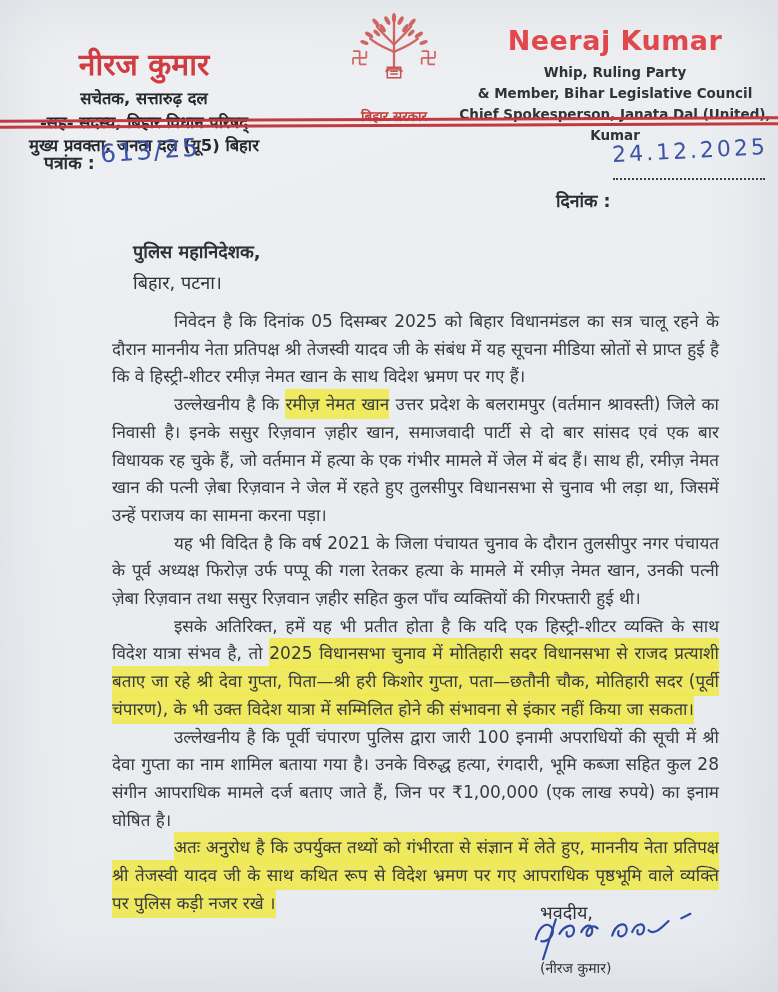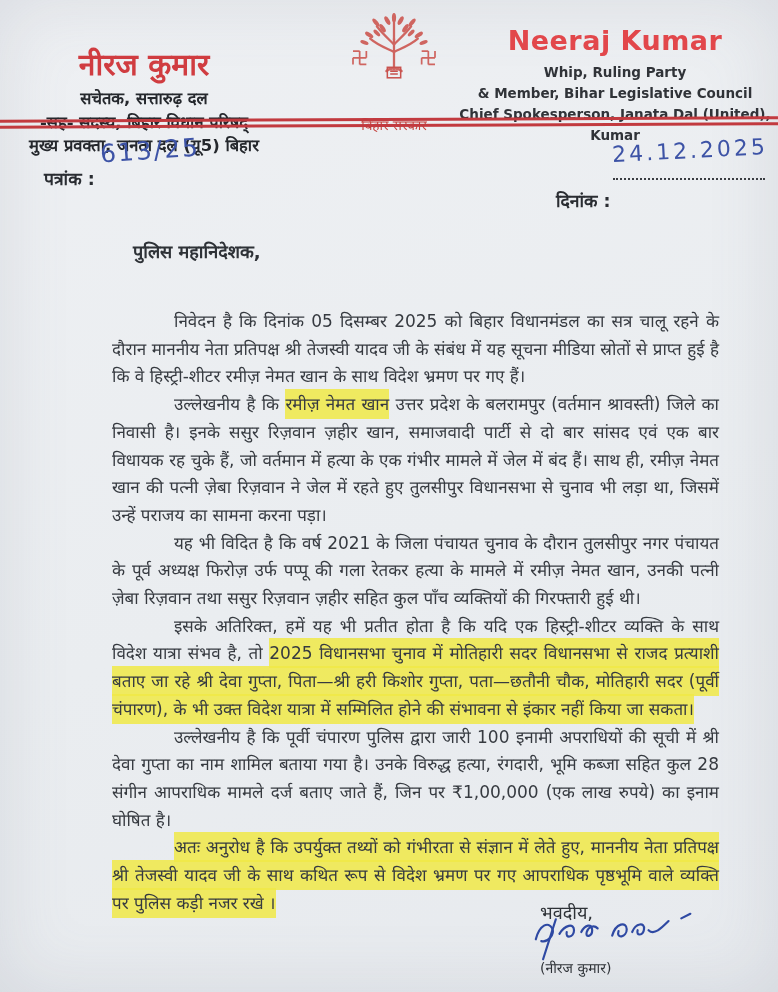--- a/index.html
+++ b/index.html
@@ -13,28 +13,28 @@
     color:#34383d;
   }
   
   .hdr-left{position:absolute;left:10px;top:20px;width:268px;text-align:center;margin-top:28px;}
   .hdr-left .name{font-size:30px;font-weight:bold;color:#d03c40;line-height:34px;}
   .hdr-left .sub{font-size:16.5px;font-weight:bold;color:#25282d;line-height:23.5px;margin-top:5px;}
   .hdr-right{position:absolute;left:452px;top:26px;width:326px;text-align:center;}
   .hdr-right .name{font-size:27px;font-weight:bold;color:#e2474b;line-height:30px;letter-spacing:0.5px;}
   .hdr-right .sub{font-size:13.5px;font-weight:bold;color:#303338;line-height:21px;margin-top:6px;}
   .logo{position:absolute;left:346px;top:12px;width:96px;text-align:center;}
-  .logo .caption{font-size:13.5px;font-weight:normal;color:#c4403c;margin-top:18px;}
+  .logo .caption{font-size:13.5px;font-weight:bold;color:#c4403c;margin-top:9px;}
   .rule{
     position:absolute;left:0;right:0;top:118px;height:3px;
     border-top:3.5px solid #c23a3f;border-bottom:3.5px solid #c23a3f;
     transform:rotate(-0.25deg);
   }
   
-  .ref-label{position:absolute;left:44px;top:150px;font-size:17.5px;font-weight:bold;color:#2a2d32;margin-top:16px;}
+  .ref-label{position:absolute;left:44px;top:150px;font-size:17.5px;font-weight:bold;color:#2a2d32;}
   .ref-value{position:absolute;left:100px;top:136px;font-size:25px;color:#3d53a6;transform:rotate(-4deg);letter-spacing:2px;}
   .date-label{position:absolute;left:556px;top:156px;font-size:17.5px;font-weight:bold;color:#2a2d32;margin-top:32px;}
   .date-dots{position:absolute;left:613px;top:160px;width:152px;height:18px;border-bottom:2px dotted #3a3d42;}
   .date-value{position:absolute;left:612px;top:138px;font-size:22px;color:#3d53a6;transform:rotate(-3deg);letter-spacing:3px;white-space:nowrap;}
   
   .recipient{position:absolute;left:133px;top:236px;font-size:18px;line-height:31px;color:#2e3237;}
   .recipient .r1{font-weight:bold;}
   
   .body{position:absolute;left:112px;top:308px;width:607px;font-size:17px;line-height:27.7px;text-align:justify;color:#363a40;}
   .body p{margin:0;text-indent:62px;}
@@ -112,20 +112,21 @@
   <div class="rule"></div>
 
   <div class="ref-label">पत्रांक :</div>
   <div class="ref-value">613/25</div>
   <div class="date-label">दिनांक :</div>
   <div class="date-dots"></div>
   <div class="date-value">24.12.2025</div>
 
   <div class="recipient">
     <div class="r1">पुलिस महानिदेशक,</div>
+    <div class="r2">बिहार, पटना।</div>
   </div>
 
   <div class="body">
     <p><span>निवेदन है कि दिनांक 05 दिसम्बर 2025 को बिहार विधानमंडल का सत्र चालू रहने के दौरान माननीय नेता प्रतिपक्ष श्री तेजस्वी यादव जी के संबंध में यह सूचना मीडिया स्रोतों से प्राप्त हुई है कि वे हिस्ट्री-शीटर रमीज़ नेमत खान के साथ विदेश भ्रमण पर गए हैं।</span></p>
     <p><span>उल्लेखनीय है कि </span><span class="hl">रमीज़ नेमत खान</span><span> उत्तर प्रदेश के बलरामपुर (वर्तमान श्रावस्ती) जिले का निवासी है। इनके ससुर रिज़वान ज़हीर खान, समाजवादी पार्टी से दो बार सांसद एवं एक बार विधायक रह चुके हैं, जो वर्तमान में हत्या के एक गंभीर मामले में जेल में बंद हैं। साथ ही, रमीज़ नेमत खान की पत्नी ज़ेबा रिज़वान ने जेल में रहते हुए तुलसीपुर विधानसभा से चुनाव भी लड़ा था, जिसमें उन्हें पराजय का सामना करना पड़ा।</span></p>
     <p><span>यह भी विदित है कि वर्ष 2021 के जिला पंचायत चुनाव के दौरान तुलसीपुर नगर पंचायत के पूर्व अध्यक्ष फिरोज़ उर्फ पप्पू की गला रेतकर हत्या के मामले में रमीज़ नेमत खान, उनकी पत्नी ज़ेबा रिज़वान तथा ससुर रिज़वान ज़हीर सहित कुल पाँच व्यक्तियों की गिरफ्तारी हुई थी।</span></p>
     <p><span>इसके अतिरिक्त, हमें यह भी प्रतीत होता है कि यदि एक हिस्ट्री-शीटर व्यक्ति के साथ विदेश यात्रा संभव है, तो </span><span class="hl">2025 विधानसभा चुनाव में मोतिहारी सदर विधानसभा से राजद प्रत्याशी बताए जा रहे श्री देवा गुप्ता, पिता—श्री हरी किशोर गुप्ता, पता—छतौनी चौक, मोतिहारी सदर (पूर्वी चंपारण), के भी उक्त विदेश यात्रा में सम्मिलित होने की संभावना से इंकार नहीं किया जा सकता।</span></p>
     <p><span>उल्लेखनीय है कि पूर्वी चंपारण पुलिस द्वारा जारी 100 इनामी अपराधियों की सूची में श्री देवा गुप्ता का नाम शामिल बताया गया है। उनके विरुद्ध हत्या, रंगदारी, भूमि कब्जा सहित कुल 28 संगीन आपराधिक मामले दर्ज बताए जाते हैं, जिन पर ₹1,00,000 (एक लाख रुपये) का इनाम घोषित है।</span></p>
     <p><span class="hl">अतः अनुरोध है कि उपर्युक्त तथ्यों को गंभीरता से संज्ञान में लेते हुए, माननीय नेता प्रतिपक्ष श्री तेजस्वी यादव जी के साथ कथित रूप से विदेश भ्रमण पर गए आपराधिक पृष्ठभूमि वाले व्यक्ति पर पुलिस कड़ी नजर रखे ।</span></p>
   </div>

